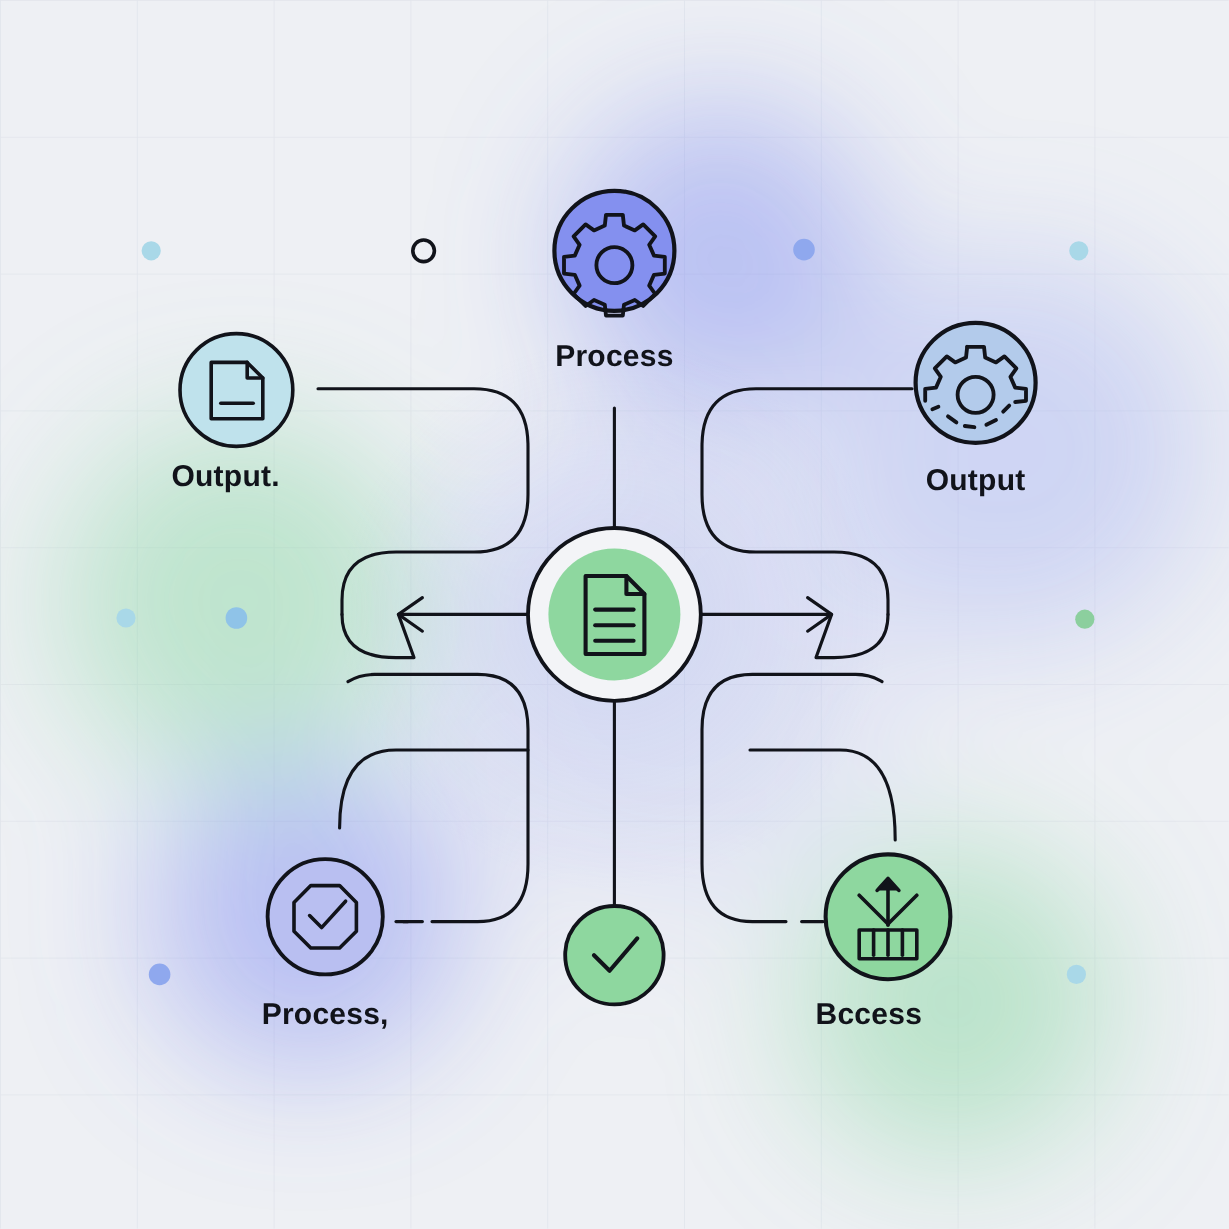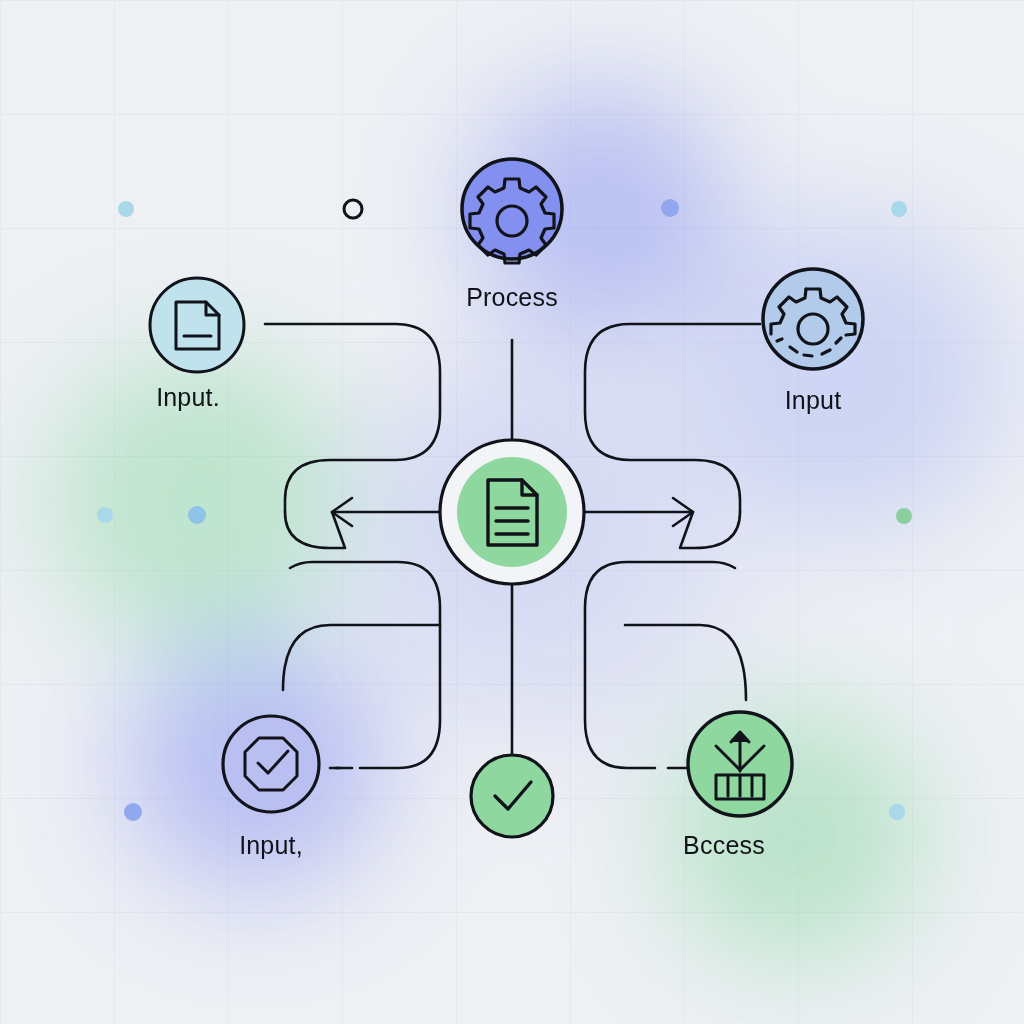--- a/index.html
+++ b/index.html
@@ -10,20 +10,21 @@
   }
   #stage{position:relative;width:1024px;height:1024px;}
   #stage svg{position:absolute;top:0;left:0;}
   .lbl{
     position:absolute;
     font-family:"Liberation Sans","DejaVu Sans",sans-serif;
     color:#11131a;
     white-space:nowrap;
     transform:translateX(-50%);
     letter-spacing:.2px;
+    font-weight:bold;
   }
 </style>
 </head>
 <body>
 
 <div id="stage">
 
   <svg width="1024" height="1024" viewBox="0 0 1024 1024">
     <defs>
       <filter id="blobBlur" x="-60%" y="-60%" width="220%" height="220%">
@@ -172,23 +173,23 @@
         <path d="M 716 746 L 740 770 L 764 746"></path>
         <rect x="716" y="775" width="48" height="24"></rect>
         <path d="M 728 775 L 728 796"></path>
         <path d="M 740 775 L 740 796"></path>
         <path d="M 752 775 L 752 796"></path>
       </g>
     </g>
 
   </svg>
 
-  <div class="lbl" style="left:188px;top:383px;font-size:25px;">Input.</div>
+  <div class="lbl" style="left:188px;top:383px;font-size:25px;">Output.</div>
 
   <div class="lbl" style="left:512px;top:283px;font-size:25px;">Process</div>
 
-  <div class="lbl" style="left:813px;top:386px;font-size:25px;">Input</div>
+  <div class="lbl" style="left:813px;top:386px;font-size:25px;">Output</div>
 
-  <div class="lbl" style="left:271px;top:831px;font-size:25px;">Input,</div>
+  <div class="lbl" style="left:271px;top:831px;font-size:25px;">Process,</div>
 
   <div class="lbl" style="left:724px;top:831px;font-size:25px;">Bccess</div>
 
 </div>
 
 </body></html>

